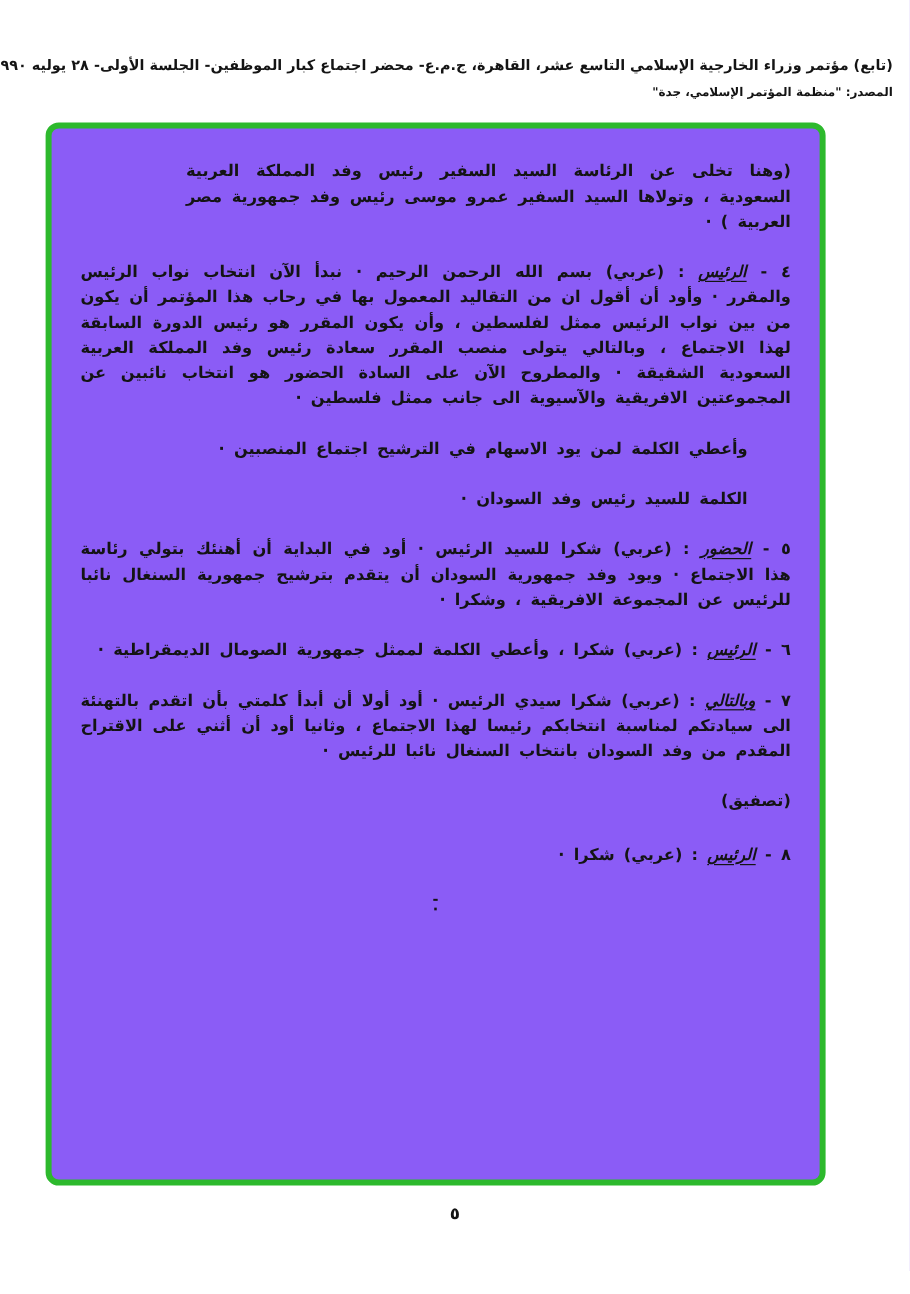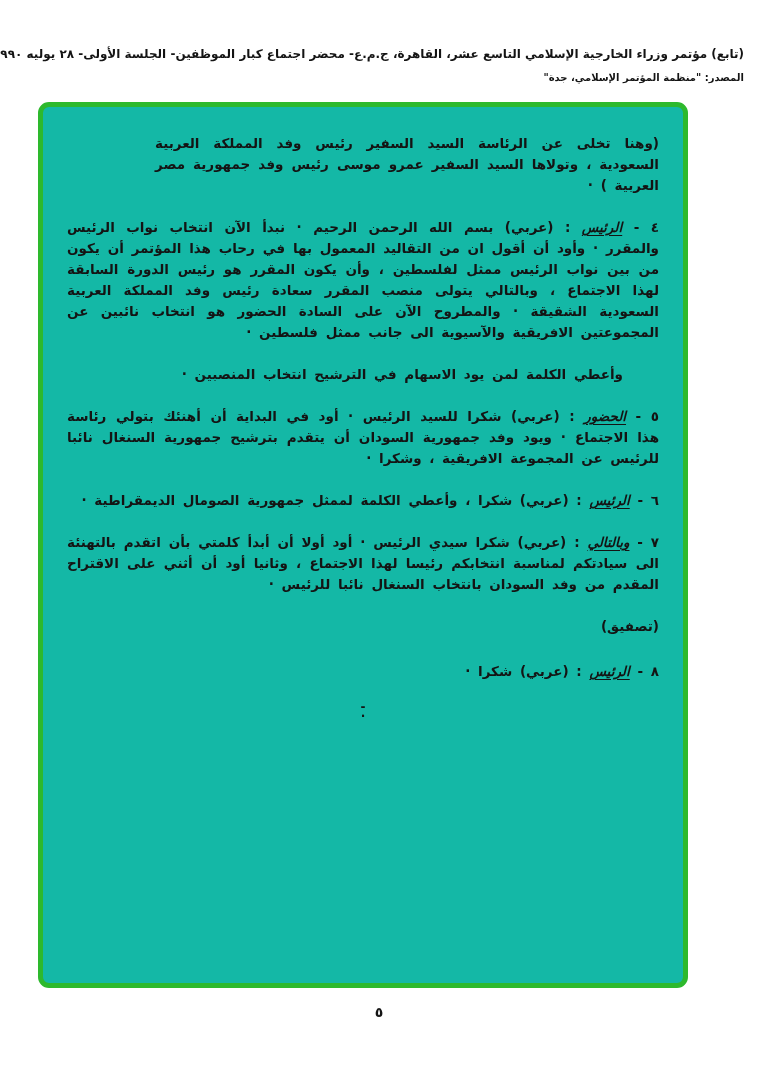--- a/index.html
+++ b/index.html
@@ -31,21 +31,21 @@
     line-height:14px;
     margin-top:9px;
   }
   .frame {
     direction:rtl;
     margin:17px 70px 0 38px;
     border:5px solid #2db92d;
     border-radius:11px;
     padding:26px 24px 18px 24px;
     min-height:886px;
-    background:#14b8a6;
+    background:#8b5cf6;
   }
   .frame p {
     font-size:13.5px;
     font-weight:700;
     line-height:21px;
     text-align:justify;
     word-spacing:3px;
     margin-bottom:21px;
   }
   .note {
@@ -91,22 +91,23 @@
   <div class="frame">
 
     <p class="note">(وهنا تخلى عن الرئاسة السيد السفير رئيس وفد المملكة العربية السعودية ، وتولاها السيد السفير عمرو موسى رئيس وفد جمهورية مصر العربية ) ·</p>
 
     <p class="speech">
       <span class="num">٤ -</span>
       <span class="speaker">الرئيس</span>
       <span class="text">: (عربي) بسم الله الرحمن الرحيم · نبدأ الآن انتخاب نواب الرئيس والمقرر · وأود أن أقول ان من التقاليد المعمول بها في رحاب هذا المؤتمر أن يكون من بين نواب الرئيس ممثل لفلسطين ، وأن يكون المقرر هو رئيس الدورة السابقة لهذا الاجتماع ، وبالتالي يتولى منصب المقرر سعادة رئيس وفد المملكة العربية السعودية الشقيقة · والمطروح الآن على السادة الحضور هو انتخاب نائبين عن المجموعتين الافريقية والآسيوية الى جانب ممثل فلسطين ·</span>
     </p>
 
-    <p class="indent">وأعطي الكلمة لمن يود الاسهام في الترشيح انتخاب المنصبين ·</p>
+    <p class="indent">وأعطي الكلمة لمن يود الاسهام في الترشيح اجتماع المنصبين ·</p>
 
+    <p class="indent">الكلمة للسيد رئيس وفد السودان ·</p>
 
     <p class="speech">
       <span class="num">٥ -</span>
       <span class="speaker">الحضور</span>
       <span class="text">: (عربي) شكرا للسيد الرئيس · أود في البداية أن أهنئك بتولي رئاسة هذا الاجتماع · ويود وفد جمهورية السودان أن يتقدم بترشيح جمهورية السنغال نائبا للرئيس عن المجموعة الافريقية ، وشكرا ·</span>
     </p>
 
     <p class="speech">
       <span class="num">٦ -</span>
       <span class="speaker">الرئيس</span>

